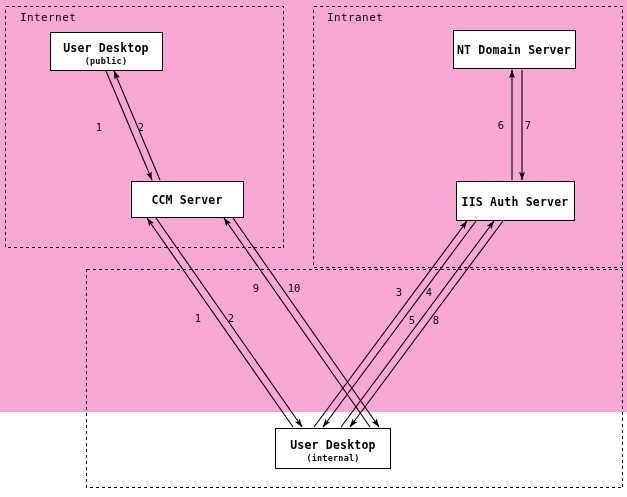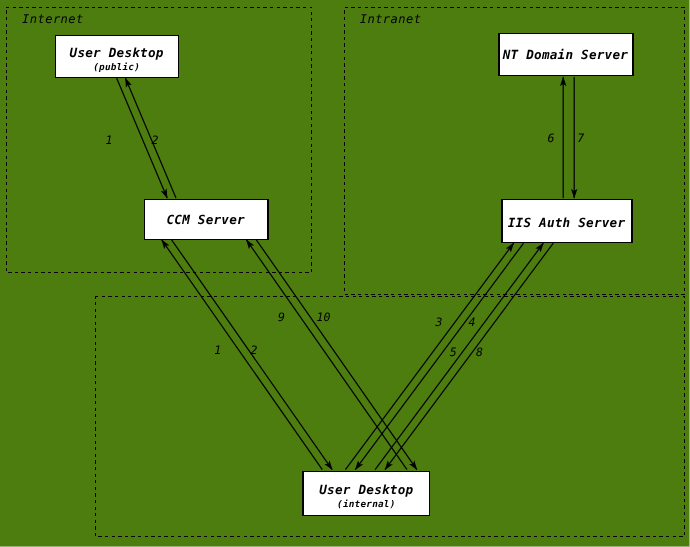--- a/index.html
+++ b/index.html
@@ -9,23 +9,22 @@
   }
   body {
     width: 627px;
     height: 497px;
     font-family: "DejaVu Sans Mono", monospace;
     overflow: hidden;
   }
   #diagram-root {
     position: relative;
     width: 627px;
-    height: 497px;
-    background: #4d7c0f;
-    font-style: italic;
+    height: 412px;
+    background: #f9a8d4;
   }
   svg#diagram {
     display: block;
     width: 627px;
     height: 497px;
   }
   .zone-rect {
     fill: none;
     stroke: #000000;
     stroke-width: 1;

